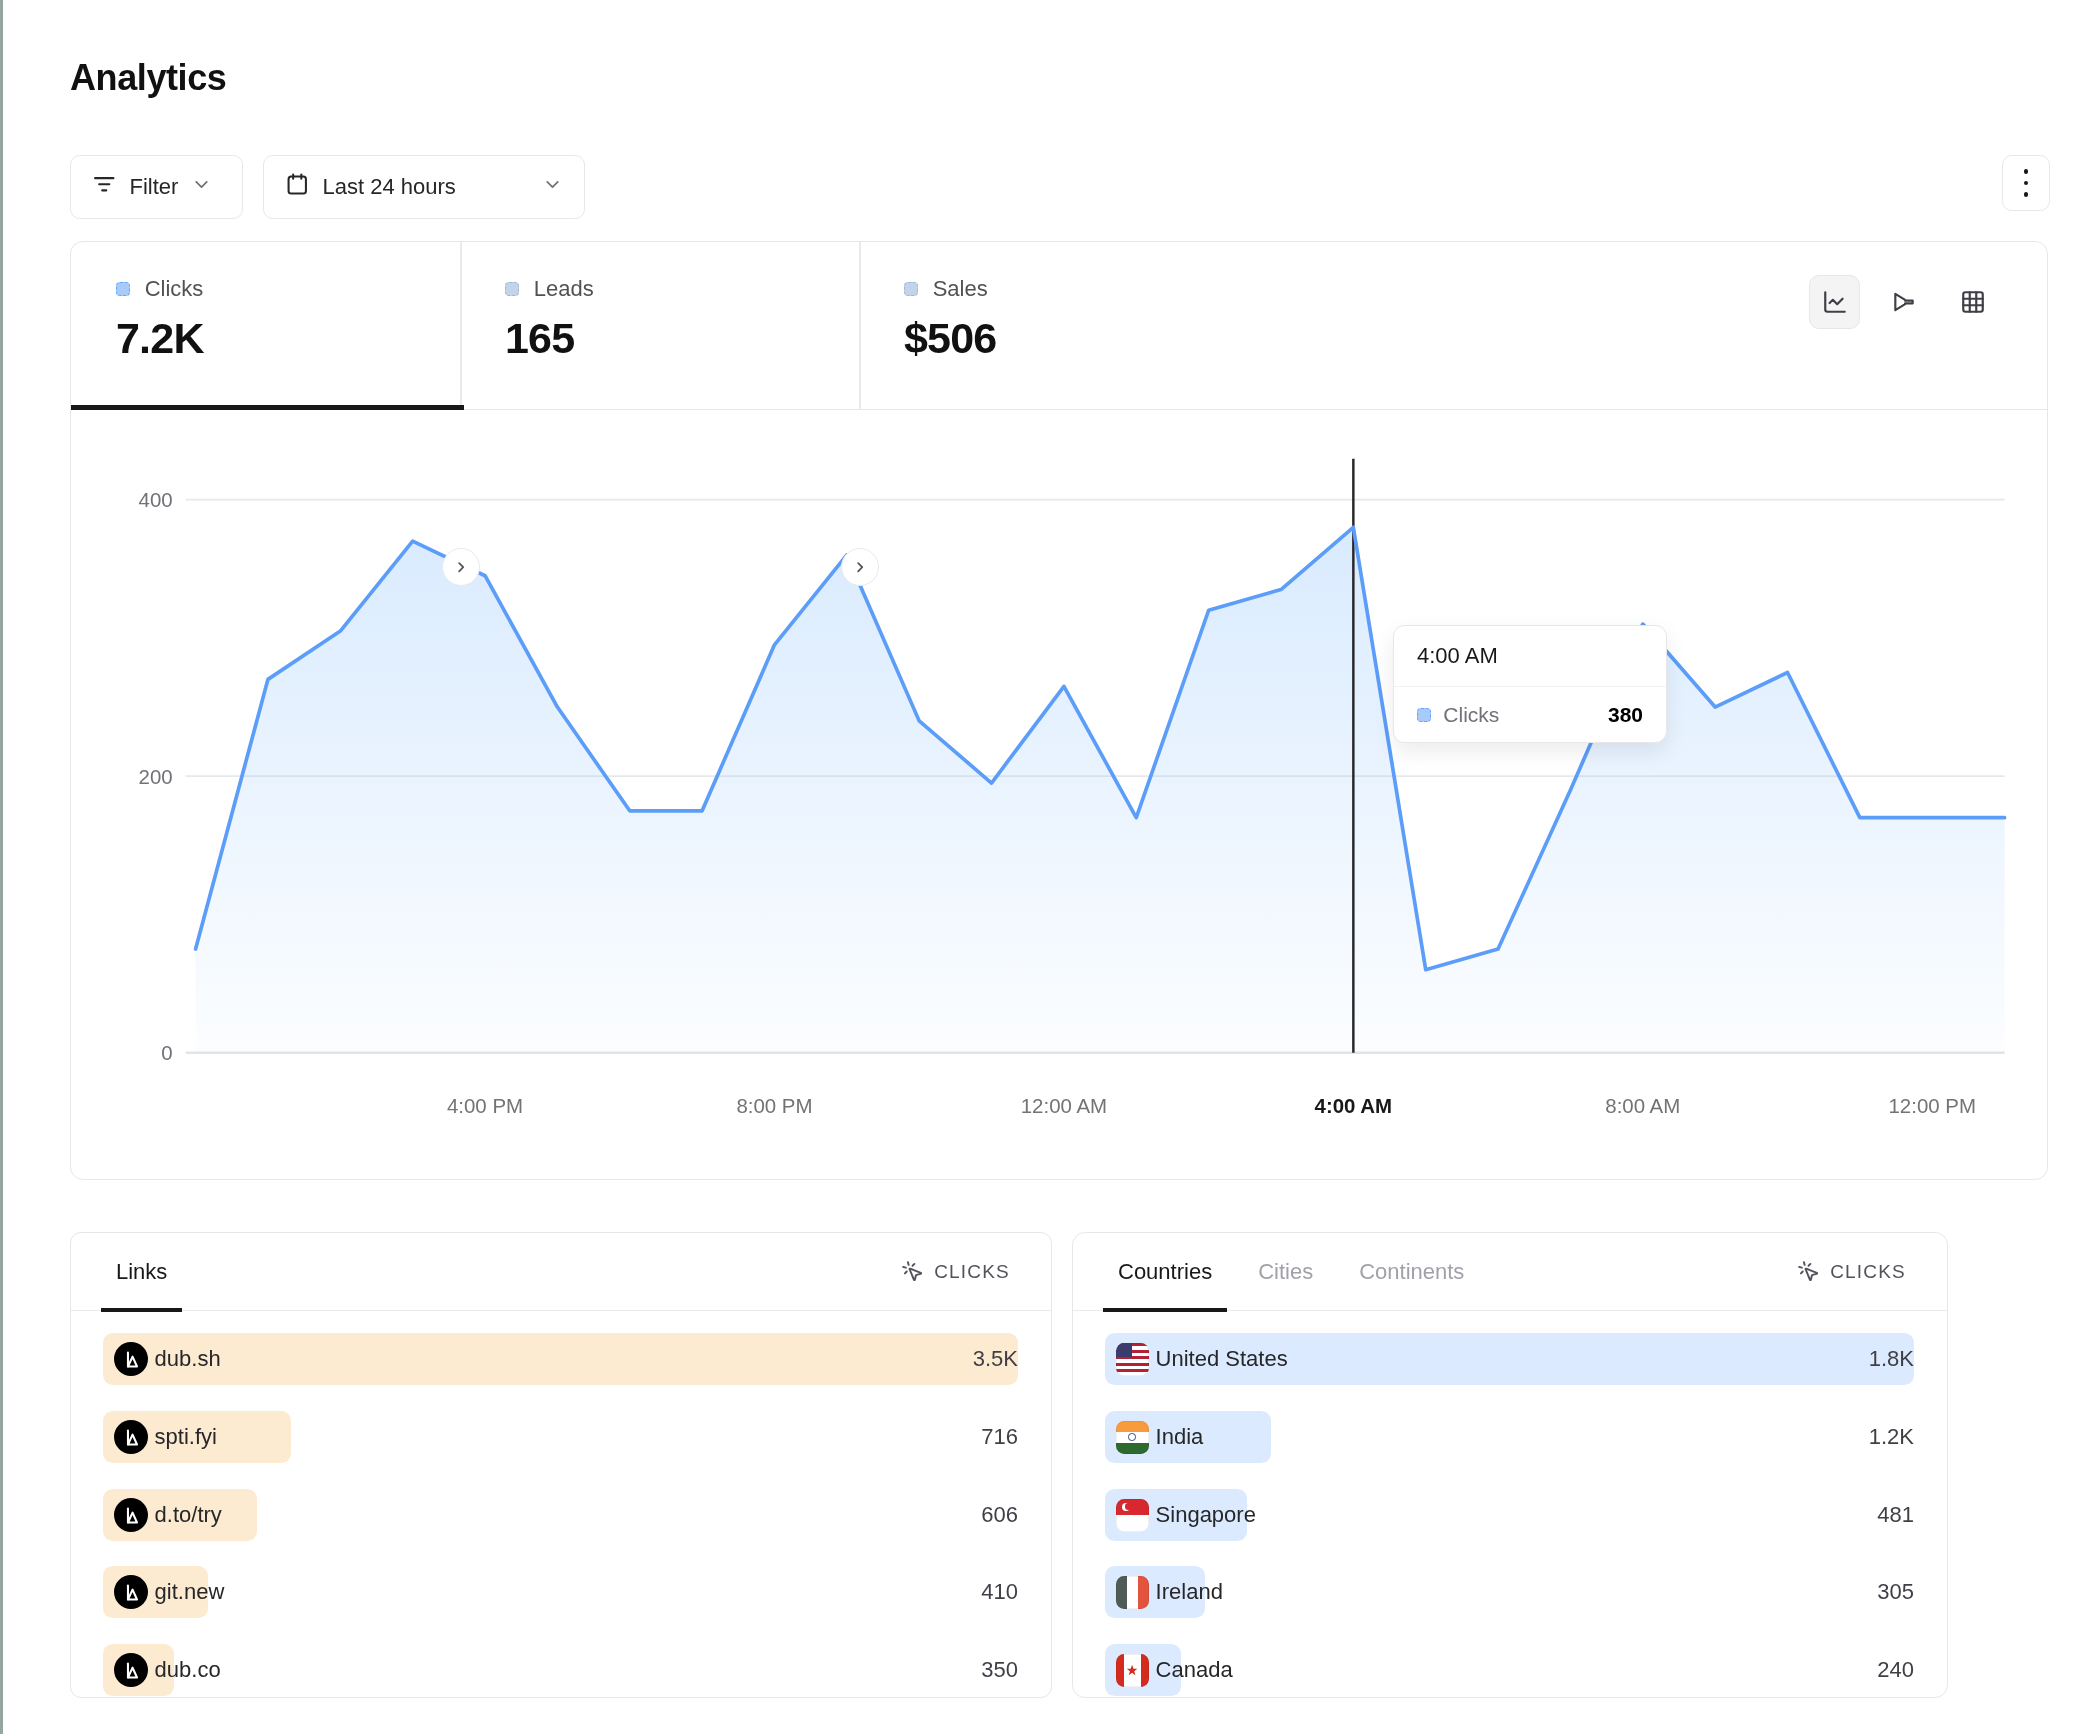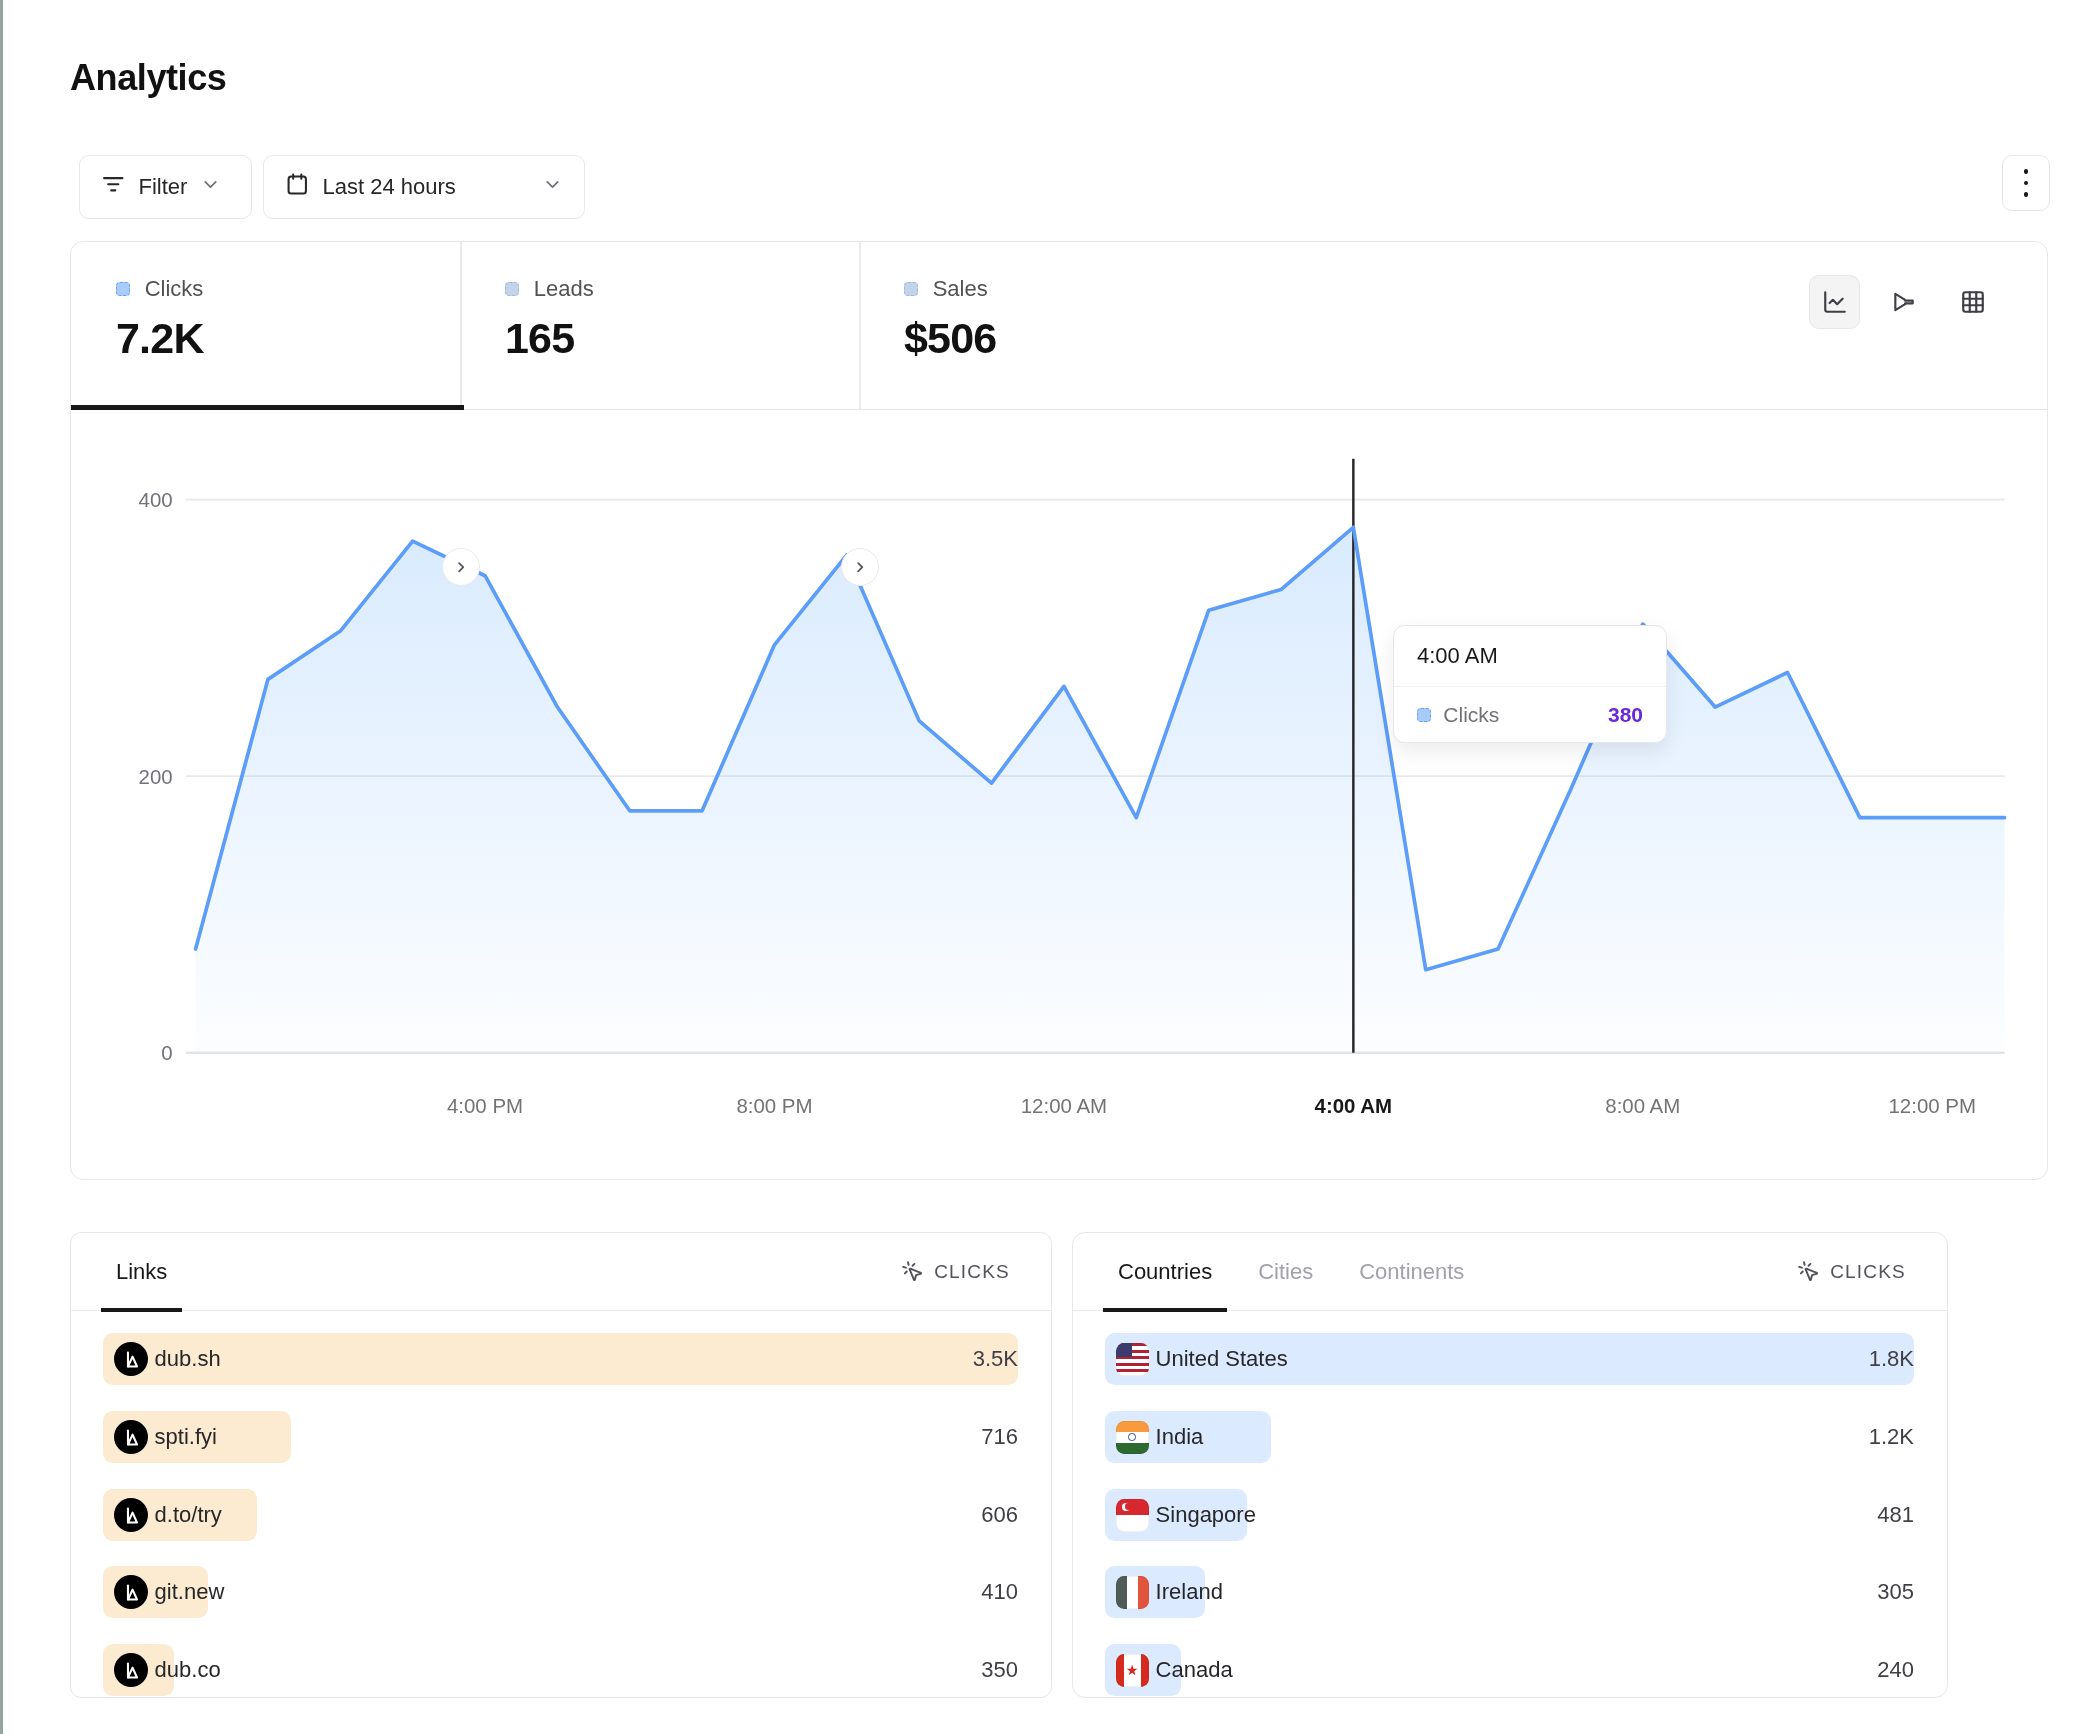--- a/index.html
+++ b/index.html
@@ -7,21 +7,21 @@
         font-family:"Liberation Sans",sans-serif;color:#171717;}
   .left-accent{position:absolute;left:0;top:0;width:2.5px;height:100%;background:#5b7470;opacity:.65;}
 
   
   .page-title{position:absolute;left:70px;top:57px;font-size:36px;font-weight:800;letter-spacing:-0.4px;color:#111;}
 
   .btn{position:absolute;display:flex;align-items:center;gap:13px;background:#fff;
        border:1.6px solid #e5e7eb;border-radius:9.8px;height:64px;box-sizing:border-box;
        padding:0 21px;font-size:22px;color:#27272a;cursor:pointer;}
   .btn svg{flex:none;}
-  .filter-btn{left:79px;top:155px;width:173px;}
+  .filter-btn{left:70px;top:155px;width:173px;}
   .date-btn{left:263px;top:155px;width:322px;}
   .date-btn .spacer{flex:1;}
   .kebab-btn{left:2002px;top:155px;width:46px;height:54px;border-radius:9.8px;border:1.6px solid #e5e7eb;
              background:#fff;position:absolute;display:flex;flex-direction:column;align-items:center;
              justify-content:center;gap:6.5px;cursor:pointer;}
   .kebab-btn i{width:4.9px;height:4.9px;border-radius:50%;background:#18181b;}
 
   
   .main-card{position:absolute;left:70px;top:241px;width:1978px;height:939px;box-sizing:border-box;
              border:1.6px solid #e5e7eb;border-radius:13px;background:#fff;}
@@ -47,21 +47,21 @@
   .xlab{font:25px "Liberation Sans",sans-serif;fill:#737373;}
   .xlab.hot{fill:#18181b;font-weight:700;}
   .series-line{fill:none;stroke:#5b9df8;stroke-width:4.5;stroke-linejoin:round;stroke-linecap:round;}
   .crosshair{stroke:#27272a;stroke-width:3;}
 
   .tooltip{position:absolute;left:1322px;top:383px;width:272px;background:#fff;border:1.6px solid #e7e7ea;
            border-radius:11.5px;box-shadow:0 8.2px 21px rgba(0,0,0,.08);z-index:5;}
   .tooltip .tt-title{padding:17px 23px;font-size:22px;font-weight:500;color:#18181b;border-bottom:1.6px solid #f1f1f2;}
   .tooltip .tt-row{display:flex;align-items:center;padding:15.5px 23px;}
   .tooltip .tt-label{margin-left:12.3px;font-size:21px;color:#71717a;}
-  .tooltip .tt-value{margin-left:auto;font-size:21px;font-weight:700;color:#6d28d9;}
+  .tooltip .tt-value{margin-left:auto;font-size:21px;font-weight:700;color:#000000;}
 
   
   .panel{position:absolute;top:1232px;height:466px;box-sizing:border-box;border:1.6px solid #e5e7eb;border-radius:13px;background:#fff;}
   .links-panel{left:70px;width:982px;border-radius:11px;}
   .countries-panel{left:1072px;width:876px;}
   .panel-header{position:relative;height:78px;border-bottom:1.6px solid #e9eaec;box-sizing:border-box;
                 display:flex;align-items:center;padding:0 41px 0 45px;}
   .panel-tab{font-size:22px;color:#a1a1aa;margin-right:46px;cursor:pointer;position:relative;height:100%;display:flex;align-items:center;}
   .panel-tab.active{color:#18181b;font-weight:500;}
   .panel-tab.active:after{content:"";position:absolute;left:-14.7px;right:-14.7px;bottom:-1.6px;height:4.1px;background:#18181b;}

